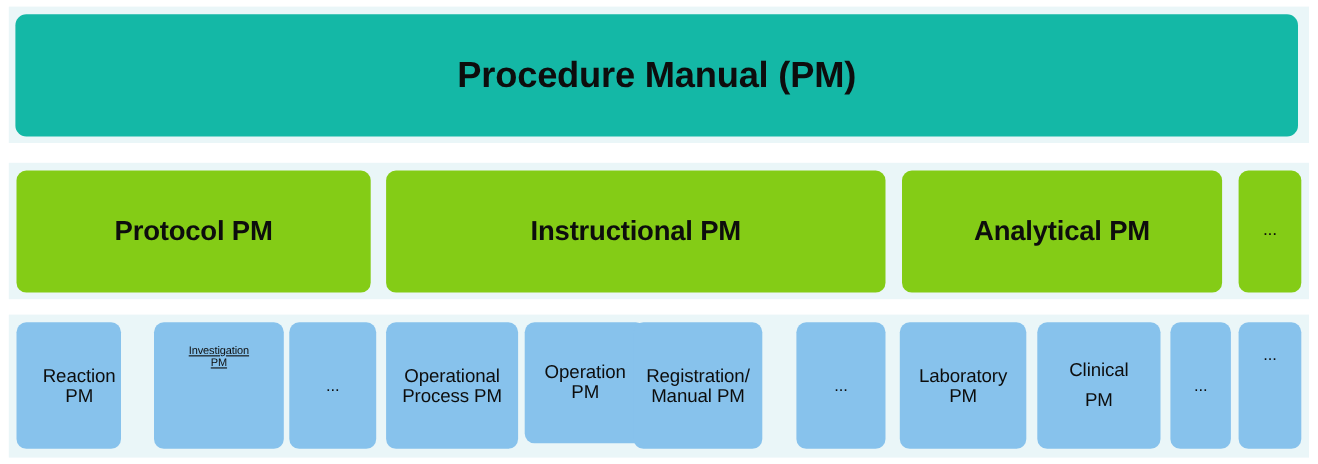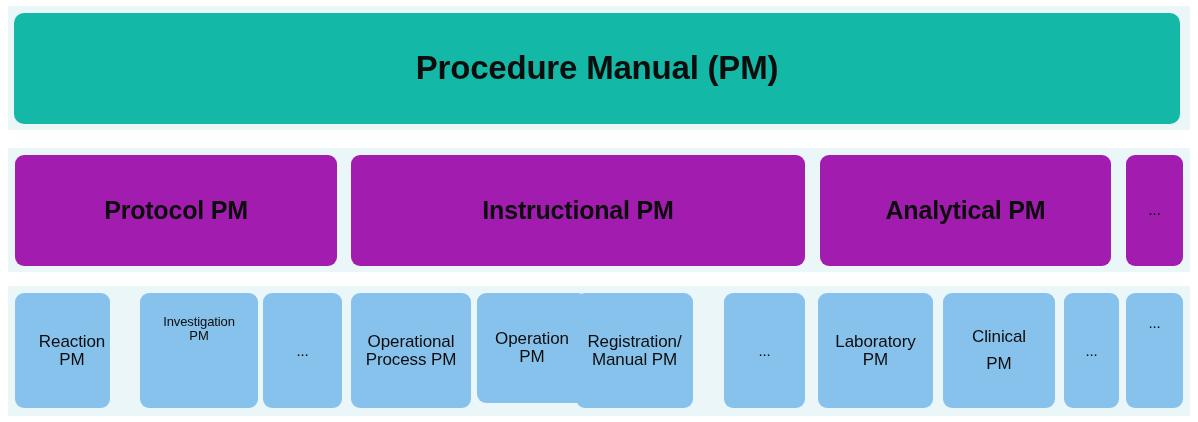--- a/index.html
+++ b/index.html
@@ -33,36 +33,37 @@
     padding: 2px 4px;
     font-weight: bold;
   }
   .level-1 {
     background: #14b8a6;
     font-size: 33px;
     letter-spacing: -0.2px;
     border-radius: 10px;
   }
   .level-2 {
-    background: #a21caf;
+    background: #84cc16;
     font-size: 25px;
     letter-spacing: -0.2px;
   }
   .level-2.ellipsis {
     font-size: 16px;
     font-weight: normal;
   }
   .level-3 {
     background: #87c2ec;
     font-size: 17px;
     font-weight: normal;
     letter-spacing: -0.1px;
   }
   .level-3.small {
-    font-size: 13px;
+    font-size: 10px;
+    text-decoration: underline;
   }
   .level-3.ellipsis {
     font-size: 15px;
   }
   .node .label {
     display: block;
     width: 100%;
   }
   .node .label .ln { display: block; }
   .shift-up { align-items: flex-start; padding-top: 22px; }

